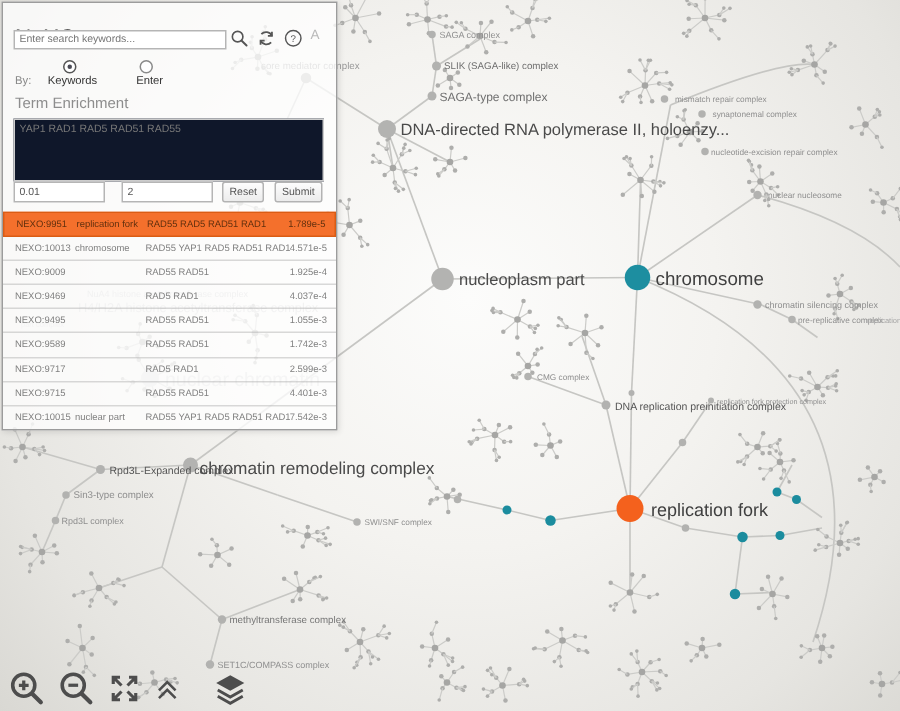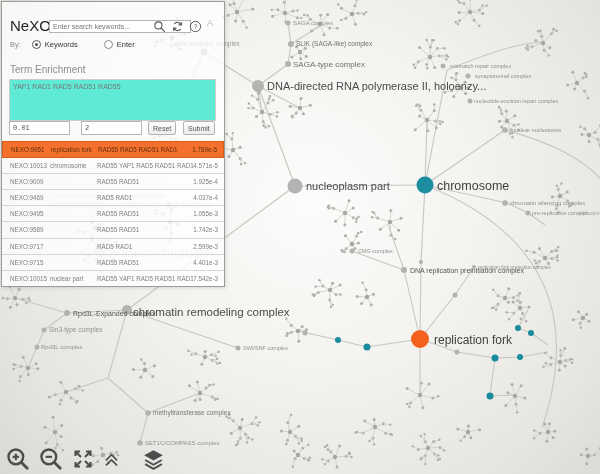--- a/index.html
+++ b/index.html
@@ -16,41 +16,40 @@
     position:absolute;left:1px;top:1px;width:222px;height:284px;z-index:5;
     background:rgba(255,255,255,0.76);
     border:1px solid #9c9c9c;
     box-shadow:1px 1px 4px rgba(0,0,0,0.12);
   }
   .panel-title{position:absolute;left:8px;top:15px;font-size:15px;font-weight:normal;color:#1e1e1e;}
   .search-input{
     position:absolute;left:7px;top:18px;width:134px;height:11px;
     font-size:7px;color:#555;border:1px solid #b5b5b5;background:#fff;padding:0 3px;
     font-family:"Liberation Sans", sans-serif;
-    margin-left:40px;
   }
   .hicon{position:absolute;top:17px;width:13px;height:13px;cursor:pointer;}
   .faint-a{position:absolute;left:205px;top:16px;font-size:9px;color:#b9b9b9;}
   .by-row{position:absolute;left:8px;top:38px;font-size:7.5px;color:#555;display:flex;align-items:flex-end;}
   .by-label{color:#888;margin-right:11px;}
-  .radio-item{display:flex;align-items:center;margin-right:26px;cursor:pointer;color:#333;}
+  .radio-item{display:flex;align-items:center;margin-right:26px;cursor:pointer;color:#333;flex-direction:column;}
   .radio{width:7px;height:7px;border:1px solid #8a8a8a;border-radius:50%;margin-right:4px;
          display:inline-flex;align-items:center;justify-content:center;background:#fff;}
   .radio.checked{border-color:#555;}
   .radio.checked::after{content:'';width:3px;height:3px;border-radius:50%;background:#4a4a55;}
   .te-title{position:absolute;left:8px;top:62px;font-size:10px;color:#8d8d8d;}
   .query{
     position:absolute;left:7px;top:77px;width:199px;height:34px;resize:none;
-    font-size:7px;color:#777;border:1px solid #ccc;background:#5eead4;padding:3px;
+    font-size:7px;color:#777;border:1px solid #ccc;background:#0f172a;padding:3px;
     font-family:"Liberation Sans", sans-serif;
   }
   .param-input{
     position:absolute;top:119px;height:12px;width:53px;font-size:7px;color:#555;
     border:1px solid #b5b5b5;background:#fff;padding:0 3px;
-    font-family:Liberation Mono, monospace;
+    font-family:Liberation Sans, sans-serif;
   }
   .btn{
     position:absolute;top:119px;height:14px;font-size:7px;color:#555;
     border:1px solid #b3b3b3;border-radius:2px;background:linear-gradient(#fdfdfd,#ececec);
     padding:0 4px;cursor:pointer;font-family:"Liberation Sans", sans-serif;
   }
   .results{position:absolute;left:0;top:139px;right:0;bottom:0;overflow:hidden;}
   .trow{position:relative;height:15.1px;border-bottom:1px solid rgba(170,170,170,0.45);
         font-size:6.3px;color:#7f7f7f;background:rgba(255,255,255,0.10);cursor:pointer;}
   .trow.hl{background:#F4702C;border:1px solid #da5c14;color:#62300e;}

